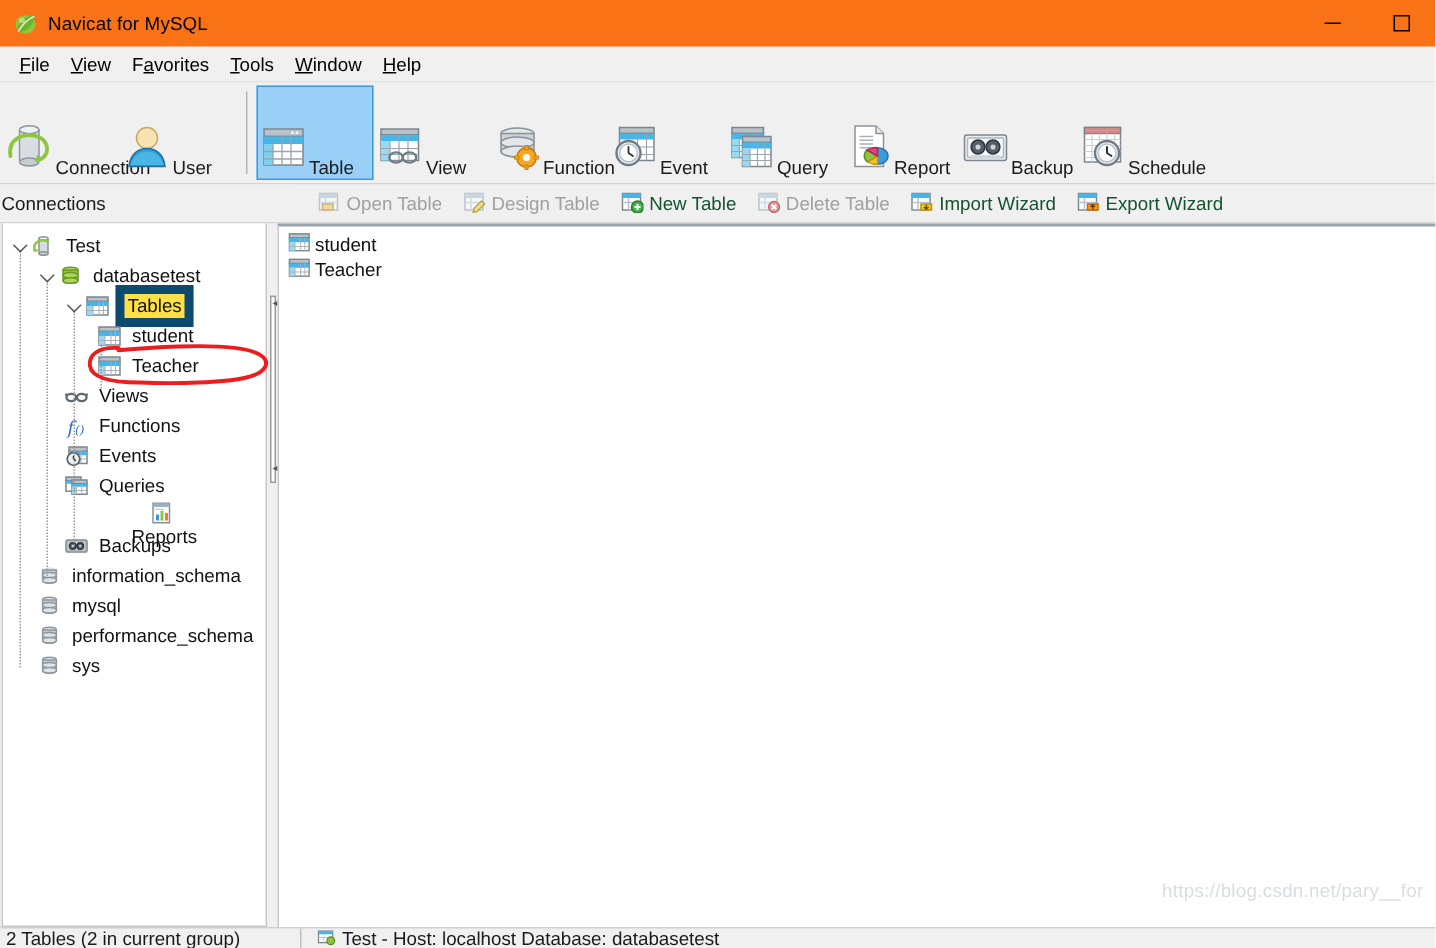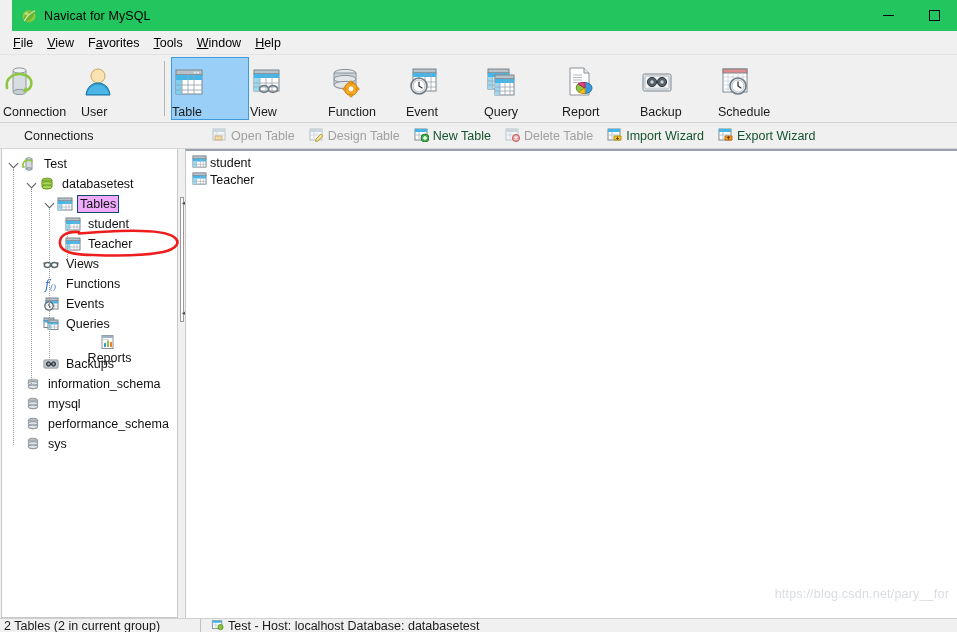--- a/index.html
+++ b/index.html
@@ -15,26 +15,25 @@
     position: relative;
     width: 957px; height: 632px;
     background: #f0f0f0;
     display: flex;
     flex-direction: column;
   }
 
   
   .titlebar {
     height: 31px;
-    background: #22c55e;
+    background: #f97316;
     display: flex;
     align-items: center;
     flex: 0 0 auto;
     position: relative;
-    margin-left: 12px;
   }
   .title-icon {
     width: 16px; height: 16px;
     margin-left: 9px; margin-right: 7px;
     position: relative;
     flex: 0 0 auto;
   }
   .title-text {
     font-size: 12.5px;
     color: #000;
@@ -84,22 +83,22 @@
     background: #f0f0f0;
     display: flex;
     align-items: stretch;
     flex: 0 0 auto;
     border-bottom: 1px solid #d4d4d4;
     padding-left: 2px;
   }
   .tb-btn {
     width: 78px;
     display: flex;
-    flex-direction: column;
-    align-items: flex-start;
+    flex-direction: row;
+    align-items: flex-end;
     justify-content: flex-start;
     padding-top: 5px;
     cursor: default;
     border: 1px solid transparent;
     margin: 2px 0;
   }
   .tb-btn .tb-icon {
     height: 40px;
     display: flex;
     align-items: center;
@@ -126,21 +125,21 @@
     height: 26px;
     background: #f0f0f0;
     display: flex;
     flex: 0 0 auto;
     align-items: stretch;
     border-bottom: 1px solid #d4d4d4;
   }
   .strip-left {
     width: 200px;
     display: flex; align-items: center;
-    padding-left: 24px;
+    padding-left: 1px;
     font-size: 12.5px;
     color: #1a1a1a;
     background: #f0f0f0;
   }
   .strip-right {
     flex: 1;
     display: flex;
     align-items: center;
     padding-left: 8px;
     gap: 4px;
@@ -239,22 +238,22 @@
     width: 18px; height: 16px;
     display: flex; align-items: center; justify-content: center;
     flex: 0 0 auto;
     margin-right: 3px;
   }
   .node .nlabel {
     padding: 0 3px;
     line-height: 16px;
   }
   .node.selected .nlabel {
-    background: #f0abfc;
-    border: 1px solid #0c4a6e;
+    background: #fde047;
+    border: 6px solid #0c4a6e;
     padding: 0 2px;
     text-align: right;
   }
   .dots {
     position: absolute;
     border-left: 1px dotted #9a9a9a;
   }
 
   
   .clist {

